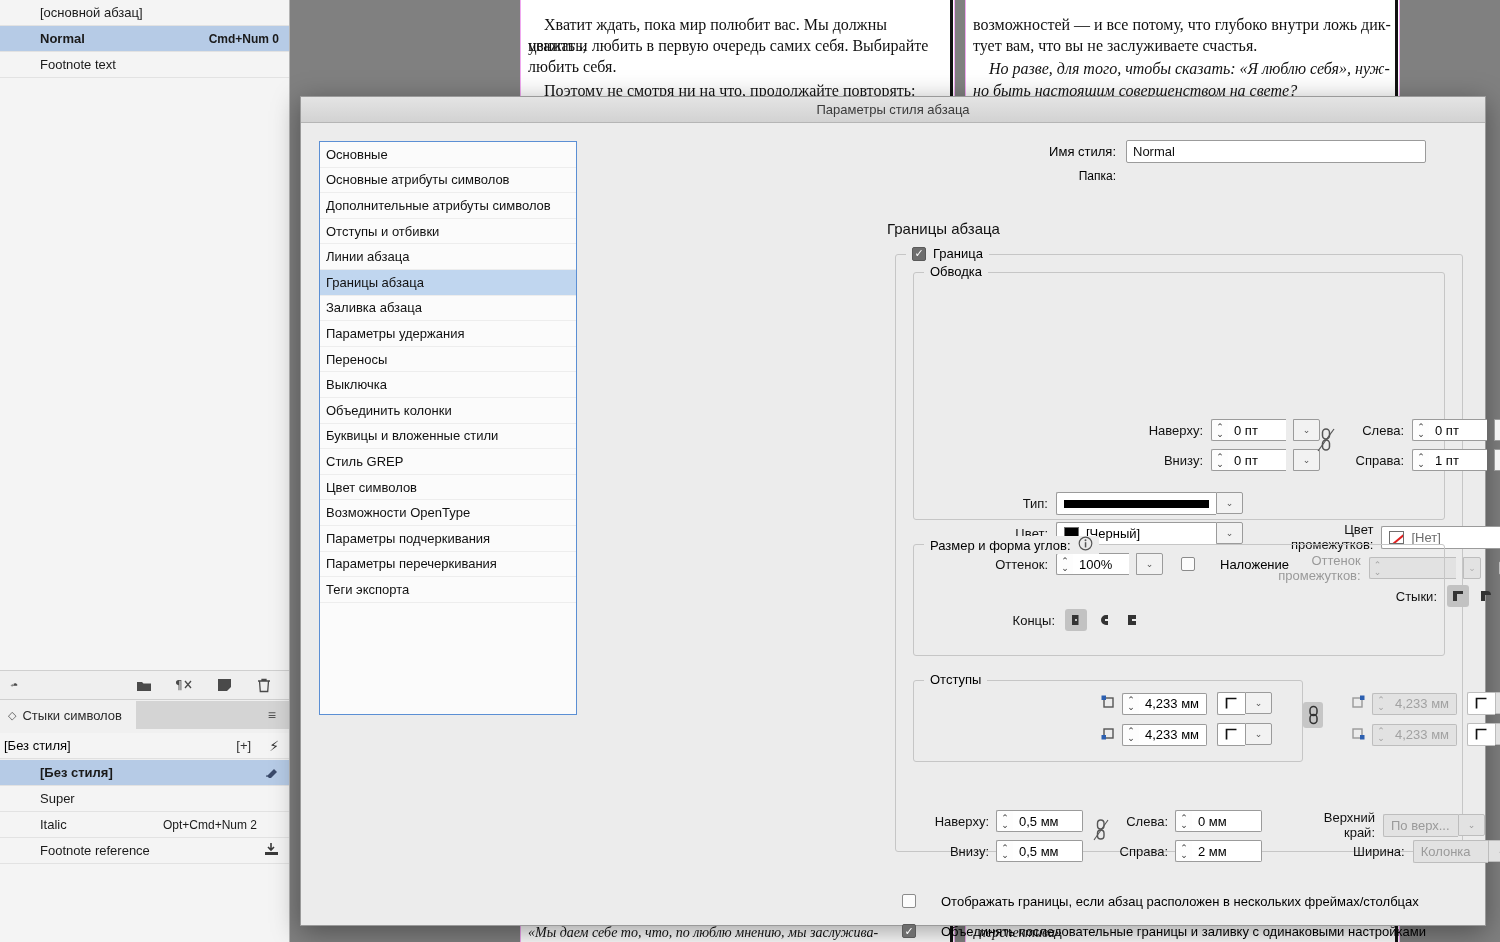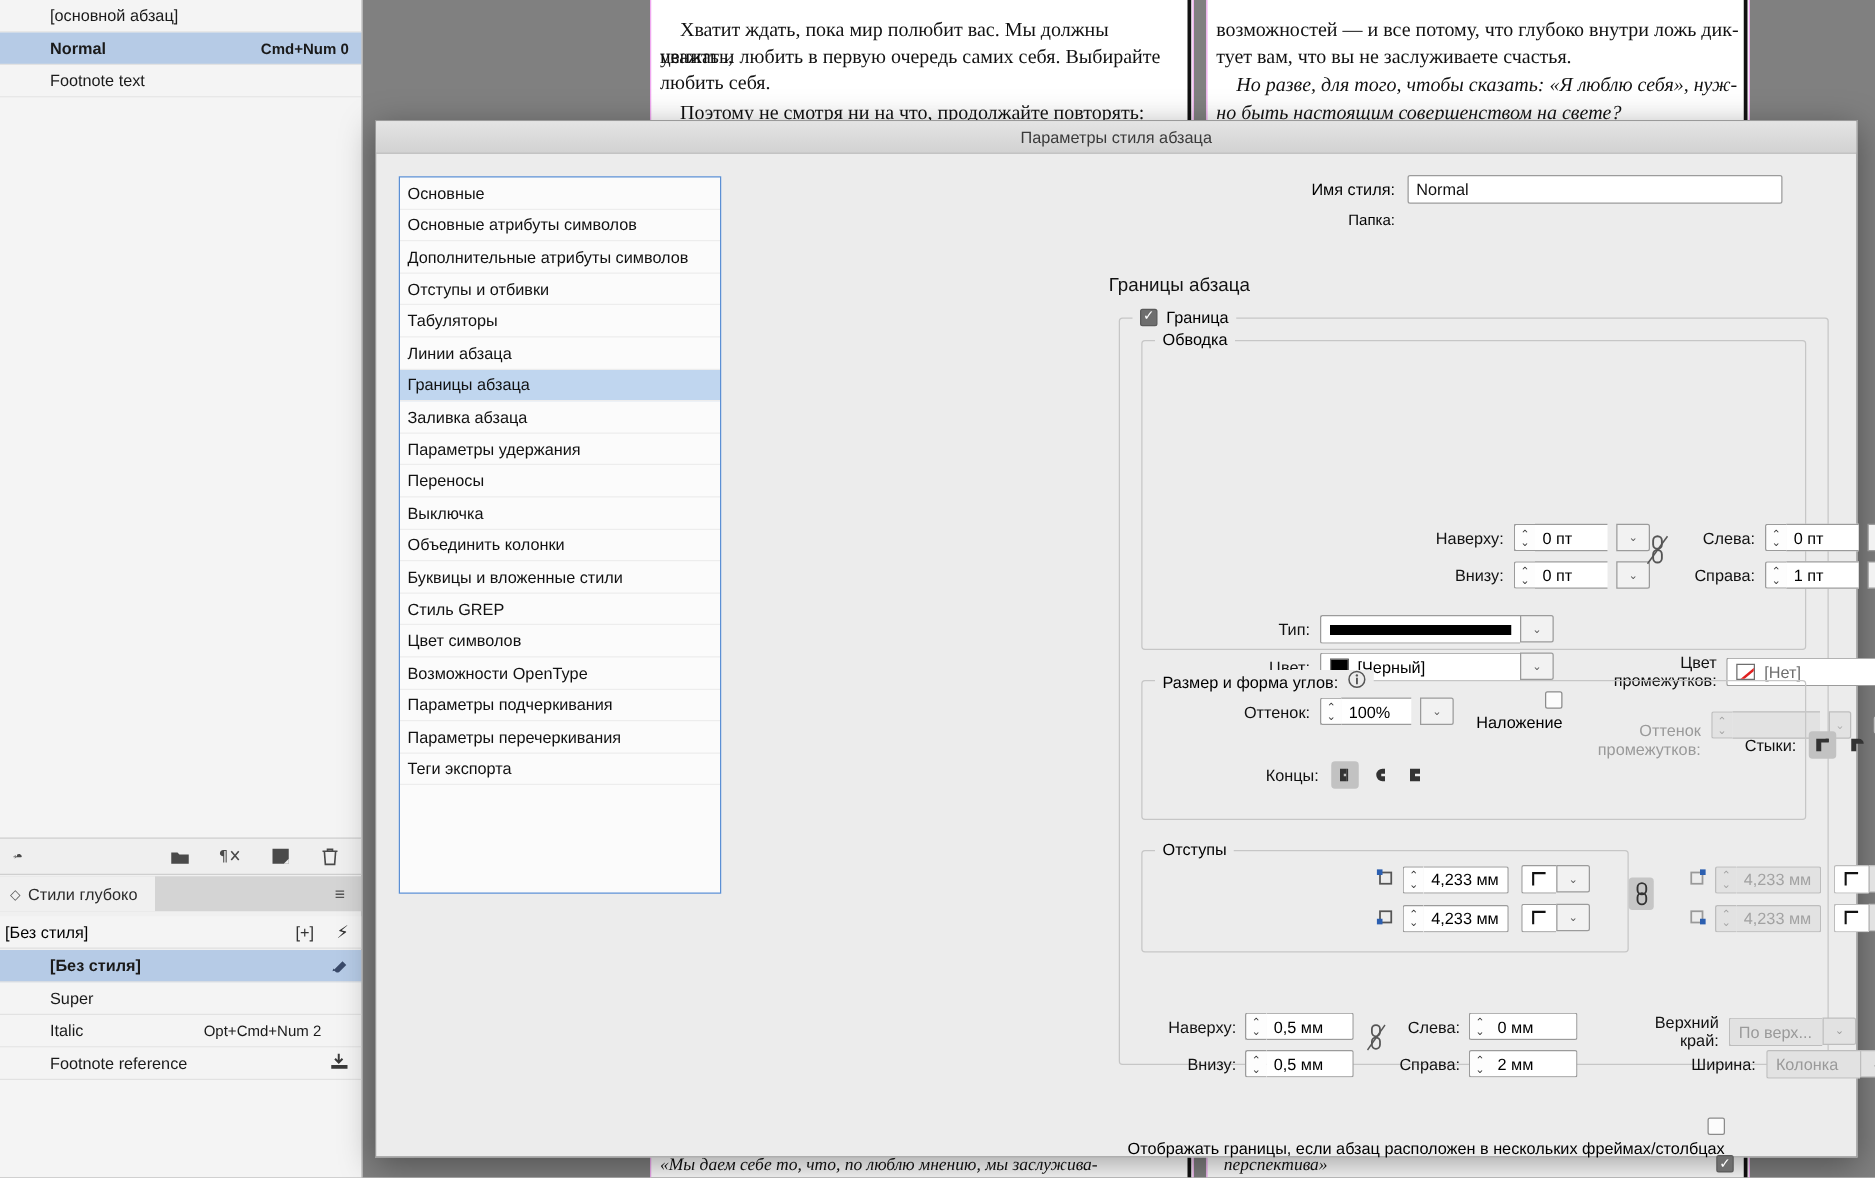--- a/index.html
+++ b/index.html
@@ -134,21 +134,21 @@
     padding:0 6px; font-size:13px; display:flex; align-items:center; gap:7px;
   }
 
   #fs-border  { left:594px; top:130px; width:568px; height:598px; }
   #fs-stroke  { left:612px; top:148px; width:532px; height:248px; }
   #fs-corner  { left:612px; top:420px; width:532px; height:112px; }
   #fs-offsets { left:612px; top:556px; width:390px; height:82px; }
 
   
   .lbl { font-size:13px; color:#111; text-align:right; }
-  .lbl.dim { color:#9a9a9a;margin-top:24px; }
+  .lbl.dim { color:#9a9a9a; }
 
   .spinbox { display:inline-flex; align-items:stretch; height:22px; }
   .spin-arrows {
     width:17px; background:#fdfdfd; border:1px solid #9b9b9b; border-right:none;
     border-radius:2px 0 0 2px; display:flex; flex-direction:column;
     align-items:center; justify-content:center; color:#333; line-height:6px;
     font-size:9px; padding-top:1px;
   }
   .spin-arrows span { display:block; height:7px; }
   .spin-val {
@@ -185,21 +185,21 @@
 
   .chk {
     width:14px; height:14px; border:1px solid #8b8b8b; border-radius:2px;
     background:#fcfcfc; display:inline-flex; align-items:center; justify-content:center;
     flex:0 0 auto;
   }
   .chk.on { background:#6e6e6e; border-color:#5a5a5a; }
   .chk.on::after { content:"✓"; color:#fff; font-size:11px; line-height:1; }
   .chk.dim { background:#dcdcdc; border-color:#bfbfbf; }
   .chk.dim::after { content:"▪"; color:#9e9e9e; font-size:10px; }
-  .chk-row { display:flex; align-items:flex-end; gap:3px; font-size:13px;flex-direction:column; }
+  .chk-row { display:flex; align-items:flex-start; gap:25px; font-size:13px; }
 
   .iconbtn {
     width:22px; height:22px; border-radius:3px; display:flex;
     align-items:center; justify-content:center;
   }
   .iconbtn.active { background:#c2c2c2; }
 
   .link-btn {
     width:20px; height:26px; border-radius:3px; background:#c6c6c6;
     display:flex; align-items:center; justify-content:center;
@@ -283,21 +283,21 @@
         <svg width="14" height="15" viewBox="0 0 14 15">
             <path d="M1 3h12M5 3V1.5h4V3M2.5 3l.8 10.5h7.4L11.5 3" stroke="#4a4a4a" stroke-width="1.3" fill="none"></path>
           </svg>
       </span>
     </span>
   </div>
 
   <div class="panel-tabbar" style="top:701px;">
     <div class="panel-tab">
       <span style="font-size:11px;color:#555;">◇</span>
-      <span>Стили глубоко</span>
+      <span>Стыки символов</span>
     </div>
     <div class="tab-menu">≡</div>
   </div>
 
   <div class="panel-subbar" style="top:733px;">
     <span>[Без стиля]</span>
     <span class="sb-right">
       <span style="font-size:13px;">[+]</span>
       <span style="font-size:14px;color:#333;">⚡</span>
     </span>
@@ -351,23 +351,20 @@
           <span>Основные</span>
         </div>
       <div class="cat-item">
           <span>Основные атрибуты символов</span>
         </div>
       <div class="cat-item">
           <span>Дополнительные атрибуты символов</span>
         </div>
       <div class="cat-item">
           <span>Отступы и отбивки</span>
-        </div>
-      <div class="cat-item">
-          <span>Табуляторы</span>
         </div>
       <div class="cat-item">
           <span>Линии абзаца</span>
         </div>
       <div class="cat-item selected">
           <span>Границы абзаца</span>
         </div>
       <div class="cat-item">
           <span>Заливка абзаца</span>
         </div>

